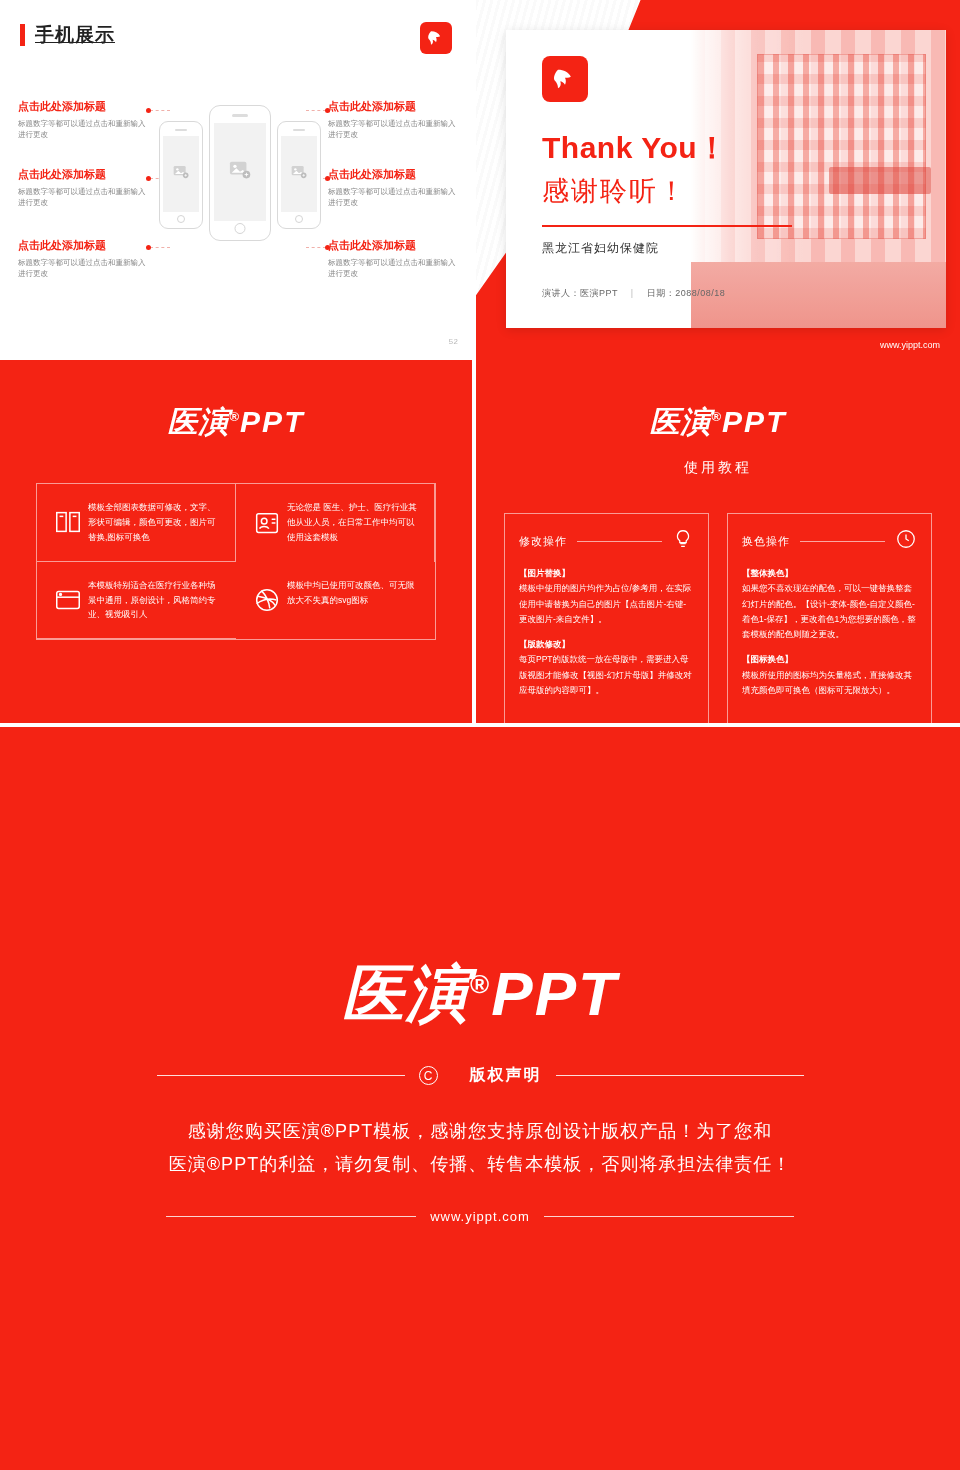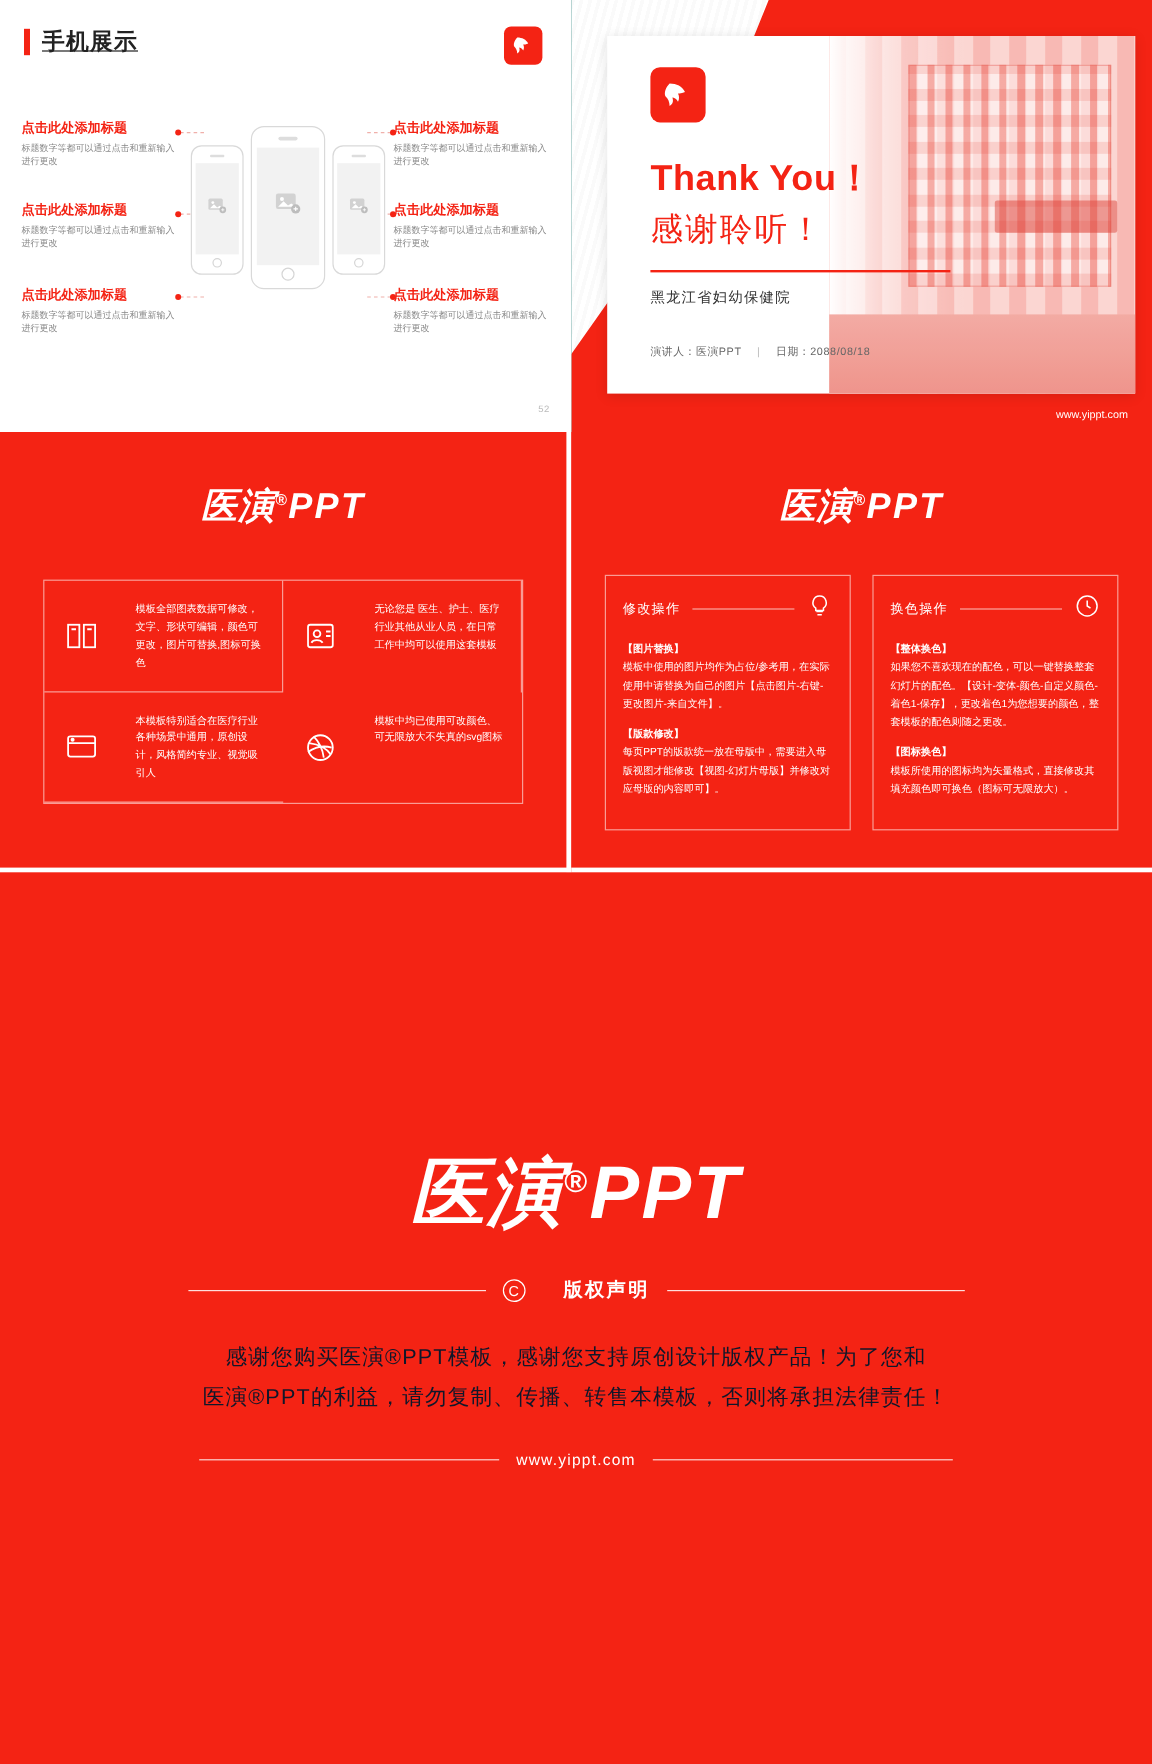--- a/index.html
+++ b/index.html
@@ -118,21 +118,21 @@
   
   .rs-head { text-align: center; padding-top: 42px; }
   .rs-logo { font-size: 30px; font-weight: bold; color: #fff; letter-spacing: 1px; font-style: italic; }
   .rs-logo .reg { font-size: 13px; vertical-align: super; font-style: normal; }
   .rs-logo .ppt { font-style: italic; letter-spacing: 2px; }
   .rs-sub { font-size: 14px; color: #fff; margin-top: 16px; letter-spacing: 3px; }
   .rs-box {
     margin: 40px 36px 0 36px; border: 1px solid rgba(255,255,255,.55);
     display: grid; grid-template-columns: 1fr 1fr;
   }
-  .rs-cell { padding: 16px 14px; display: flex; gap: 28px; }
+  .rs-cell { padding: 16px 14px; display: flex; gap: 3px; }
   .rs-cell.br { border-right: 1px solid rgba(255,255,255,.55); }
   .rs-cell.bb { border-bottom: 1px solid rgba(255,255,255,.55); }
   .rs-ico { flex: 0 0 34px; display: flex; align-items: center; justify-content: center; }
   .rs-ico svg { width: 30px; height: 30px; }
   .rs-txt { font-size: 8.5px; color: #fff; line-height: 1.75; }
 
   
   .tt-box { margin: 36px 28px 0 28px; display: grid; grid-template-columns: 1fr 1fr; gap: 18px; }
   .tt-col { border: 1px solid rgba(255,255,255,.55); padding: 14px 14px 16px 14px; }
   .tt-head { display: flex; align-items: center; justify-content: space-between; }
@@ -149,21 +149,21 @@
     position: absolute; left: 0; right: 0; top: 225px; text-align: center;
     font-size: 62px; font-weight: bold; color: #fff; font-style: italic; letter-spacing: 2px;
   }
   .s5-logo .reg { font-size: 26px; vertical-align: super; font-style: normal; }
   .s5-cw { position: absolute; left: 0; right: 0; top: 338px; display: flex; align-items: center; justify-content: center; gap: 14px; }
   .s5-hr { width: 248px; height: 1px; background: rgba(255,255,255,.85); }
   .s5-cpy { display: flex; align-items: center; gap: 8px; }
   .s5-c { width: 19px; height: 19px; border: 1.5px solid #fff; border-radius: 50%; color: #fff; font-size: 12px; display: flex; align-items: center; justify-content: center; }
   .s5-cpy-t { font-size: 16px; font-weight: bold; color: #fff; letter-spacing: 2px; margin-left: 24px; }
   .s5-body { position: absolute; left: 0; right: 0; top: 388px; text-align: center;
-    font-size: 18px; color: #0f172a; line-height: 1.85; letter-spacing: 1px; }
+    font-size: 18px; color: #ffffff; line-height: 1.85; letter-spacing: 1px; }
   .s5-foot { position: absolute; left: 0; right: 0; top: 482px; display: flex; align-items: center; justify-content: center; gap: 14px; }
   .s5-foot-hr { width: 250px; height: 1px; background: rgba(255,255,255,.8); }
   .s5-url { font-size: 13px; color: #fff; letter-spacing: 1px; }
 </style>
 </head>
 <body>
 
 <div class="grid">
 
   <div class="slide white s1">
@@ -358,20 +358,21 @@
         <div class="rs-txt">模板中均已使用可改颜色、可无限放大不失真的svg图标</div>
       </div>
     </div>
   </div>
 
   <div class="slide red" style="border-bottom:4px solid #fff;">
     <div class="rs-head">
       <div class="rs-logo">
         <span>医演</span><span class="reg">®</span><span class="ppt">PPT</span>
       </div>
+      <div class="rs-sub">使用教程</div>
     </div>
 
     <div class="tt-box">
       <div class="tt-col">
         <div class="tt-head">
           <span class="tt-title">修改操作</span>
           <span class="tt-line"></span>
           <span class="tt-ico">
             <svg viewBox="0 0 24 24" fill="none" stroke="#fff" stroke-width="1.4">
                 <path d="M9 17h6M10 20h4M12 3a6 6 0 00-3.5 10.9V16h7v-2.1A6 6 0 0012 3z"></path>

